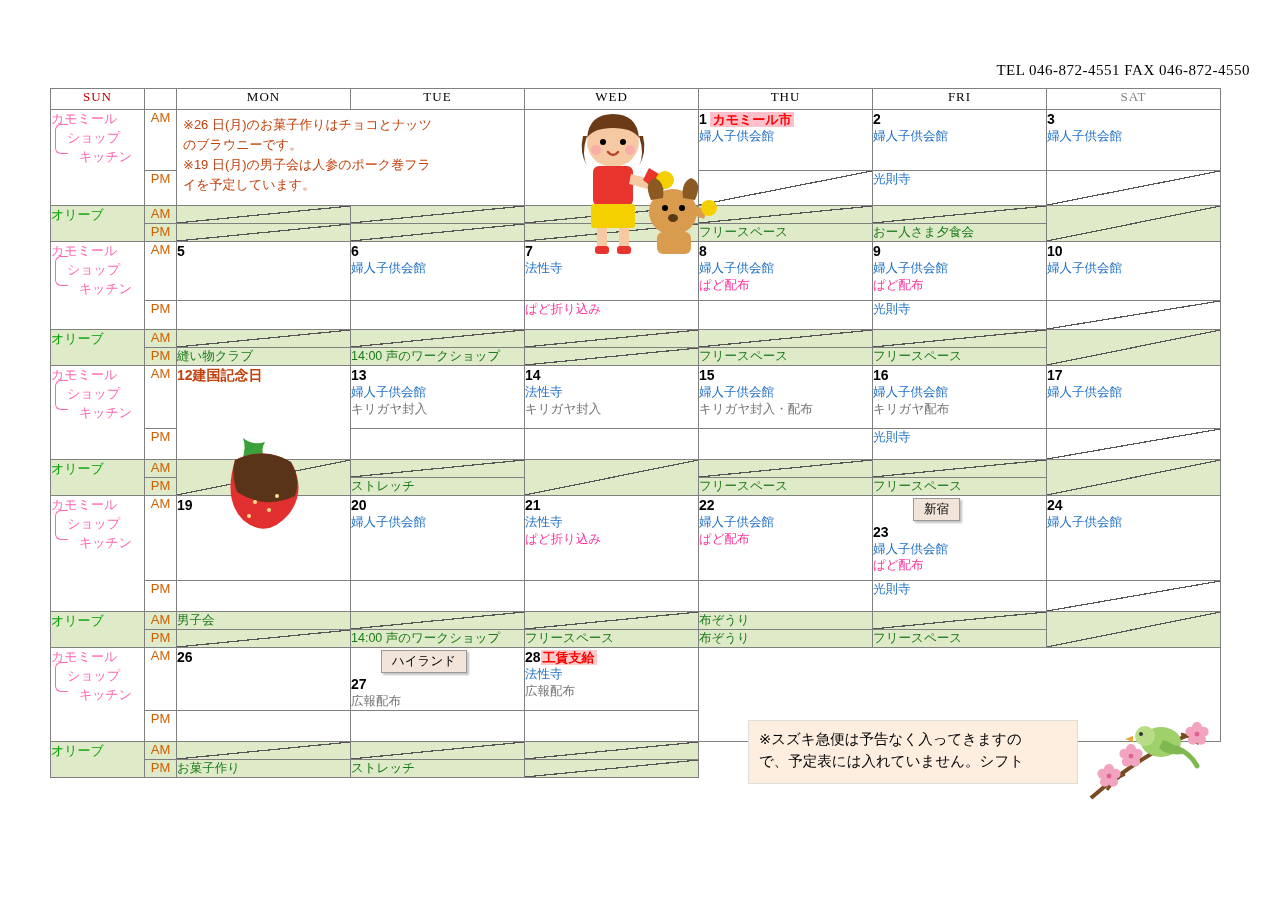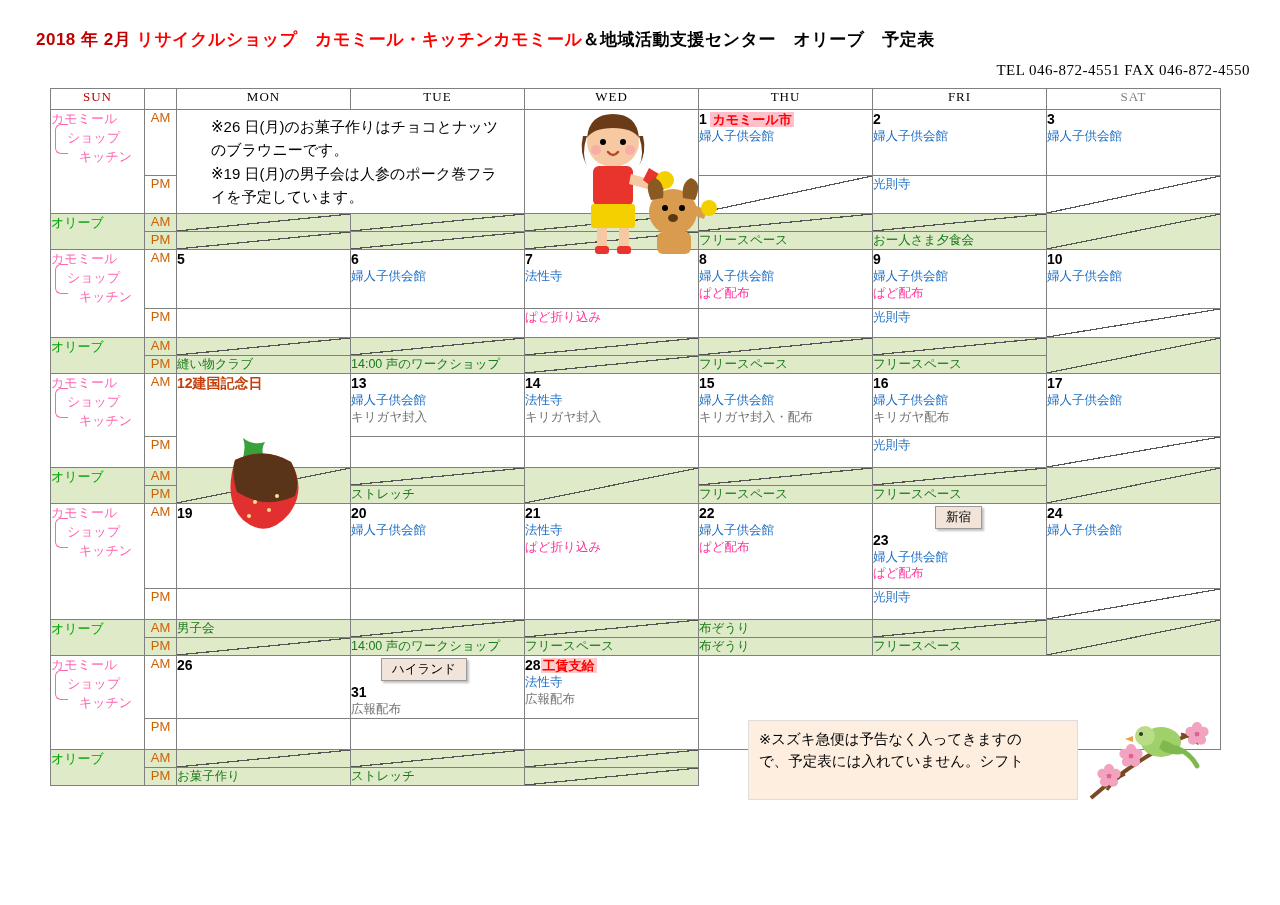--- a/index.html
+++ b/index.html
@@ -97,60 +97,54 @@
 
   
   .diag{position:relative;}
   .diag:after{
     content:"";position:absolute;left:0;top:0;width:100%;height:100%;
     background:linear-gradient(to bottom right,transparent calc(50% - .6px),#555 calc(50% - .6px),#555 calc(50% + .6px),transparent calc(50% + .6px));
   }
 
   
   .note-block{
-    font-size:15px;line-height:1.55;padding:5px 6px;color:#000000;margin-left:28px;
+    font-size:13px;line-height:1.55;padding:5px 6px;color:#c2410c;
   }
 
   
   .hl-yellow{background:#ffcccc;padding:0 2px;color:#ff0000;font-weight:bold}
   .kami-ichi{background:#ffc0cb;color:#ff0000;font-weight:bold;padding:0 2px;}
 
   
   .callout{
     display:inline-block;border:1px solid #999;background:#f2e4d8;
     font-size:12.5px;padding:2px 10px;margin:2px 0 2px 30px;
     box-shadow:2px 2px 2px rgba(0,0,0,.25);
   }
-  .callout.shinjuku{margin-left:62px;}
+  .callout.shinjuku{margin-left:40px;}
 
   
   .bignote{
-    position:absolute;left:748px;top:720px;width:330px;height:80px;
+    position:absolute;left:748px;top:720px;width:330px;height:64px;
     background:#fdeee0;border:1px solid #ddd;
     font-size:14.5px;line-height:1.5;padding:8px 10px;box-sizing:border-box;
   }
 
   
   .deco-kids{position:absolute;left:545px;top:108px;width:180px;height:150px;}
   .deco-berry{position:absolute;left:205px;top:430px;width:120px;height:110px;}
   .deco-bird{position:absolute;left:1085px;top:712px;width:140px;height:100px;}
 
   .holiday{color:#c2410c;font-weight:bold;font-size:14px;}
 </style>
 </head>
 <body>
 
 <div class="page">
 
-  <div class="title-row">
-    <span class="t-date">2018</span>
-    <span class="t-date">年</span>
-    <span class="t-date">2月</span>
-    <span class="t-red">リサイクルショップ　カモミール・キッチンカモミール</span><span class="t-black">＆</span><span class="t-black">地域活動支援センター　オリーブ　予定表</span>
-  </div>
   <div class="tel-row">TEL  046-872-4551    FAX  046-872-4550</div>
 
   <table class="cal">
     <colgroup>
       <col class="c-sun">
         <col class="c-ap">
         <col class="c-day">
         <col class="c-day">
       <col class="c-day">
         <col class="c-day">
@@ -463,21 +457,21 @@
           <span class="brace"></span>
           <span class="k2">ショップ</span>
           <span class="k3">キッチン</span>
         </td>
         <td class="ap" style="height:62px">AM</td>
         <td class="cell">
           <span class="daynum">26</span>
         </td>
         <td class="cell">
           <span class="callout">ハイランド</span>
-          <span class="daynum" style="display:block">31</span>
+          <span class="daynum" style="display:block">27</span>
           <span class="ev black">広報配布</span>
         </td>
         <td class="cell">
           <span class="daynum">28</span><span class="hl-yellow">工賃支給</span>
           <span class="ev blue">法性寺</span>
           <span class="ev black">広報配布</span>
         </td>
         <td class="cell" colspan="3" rowspan="2"></td>
       </tr>
       <tr>

